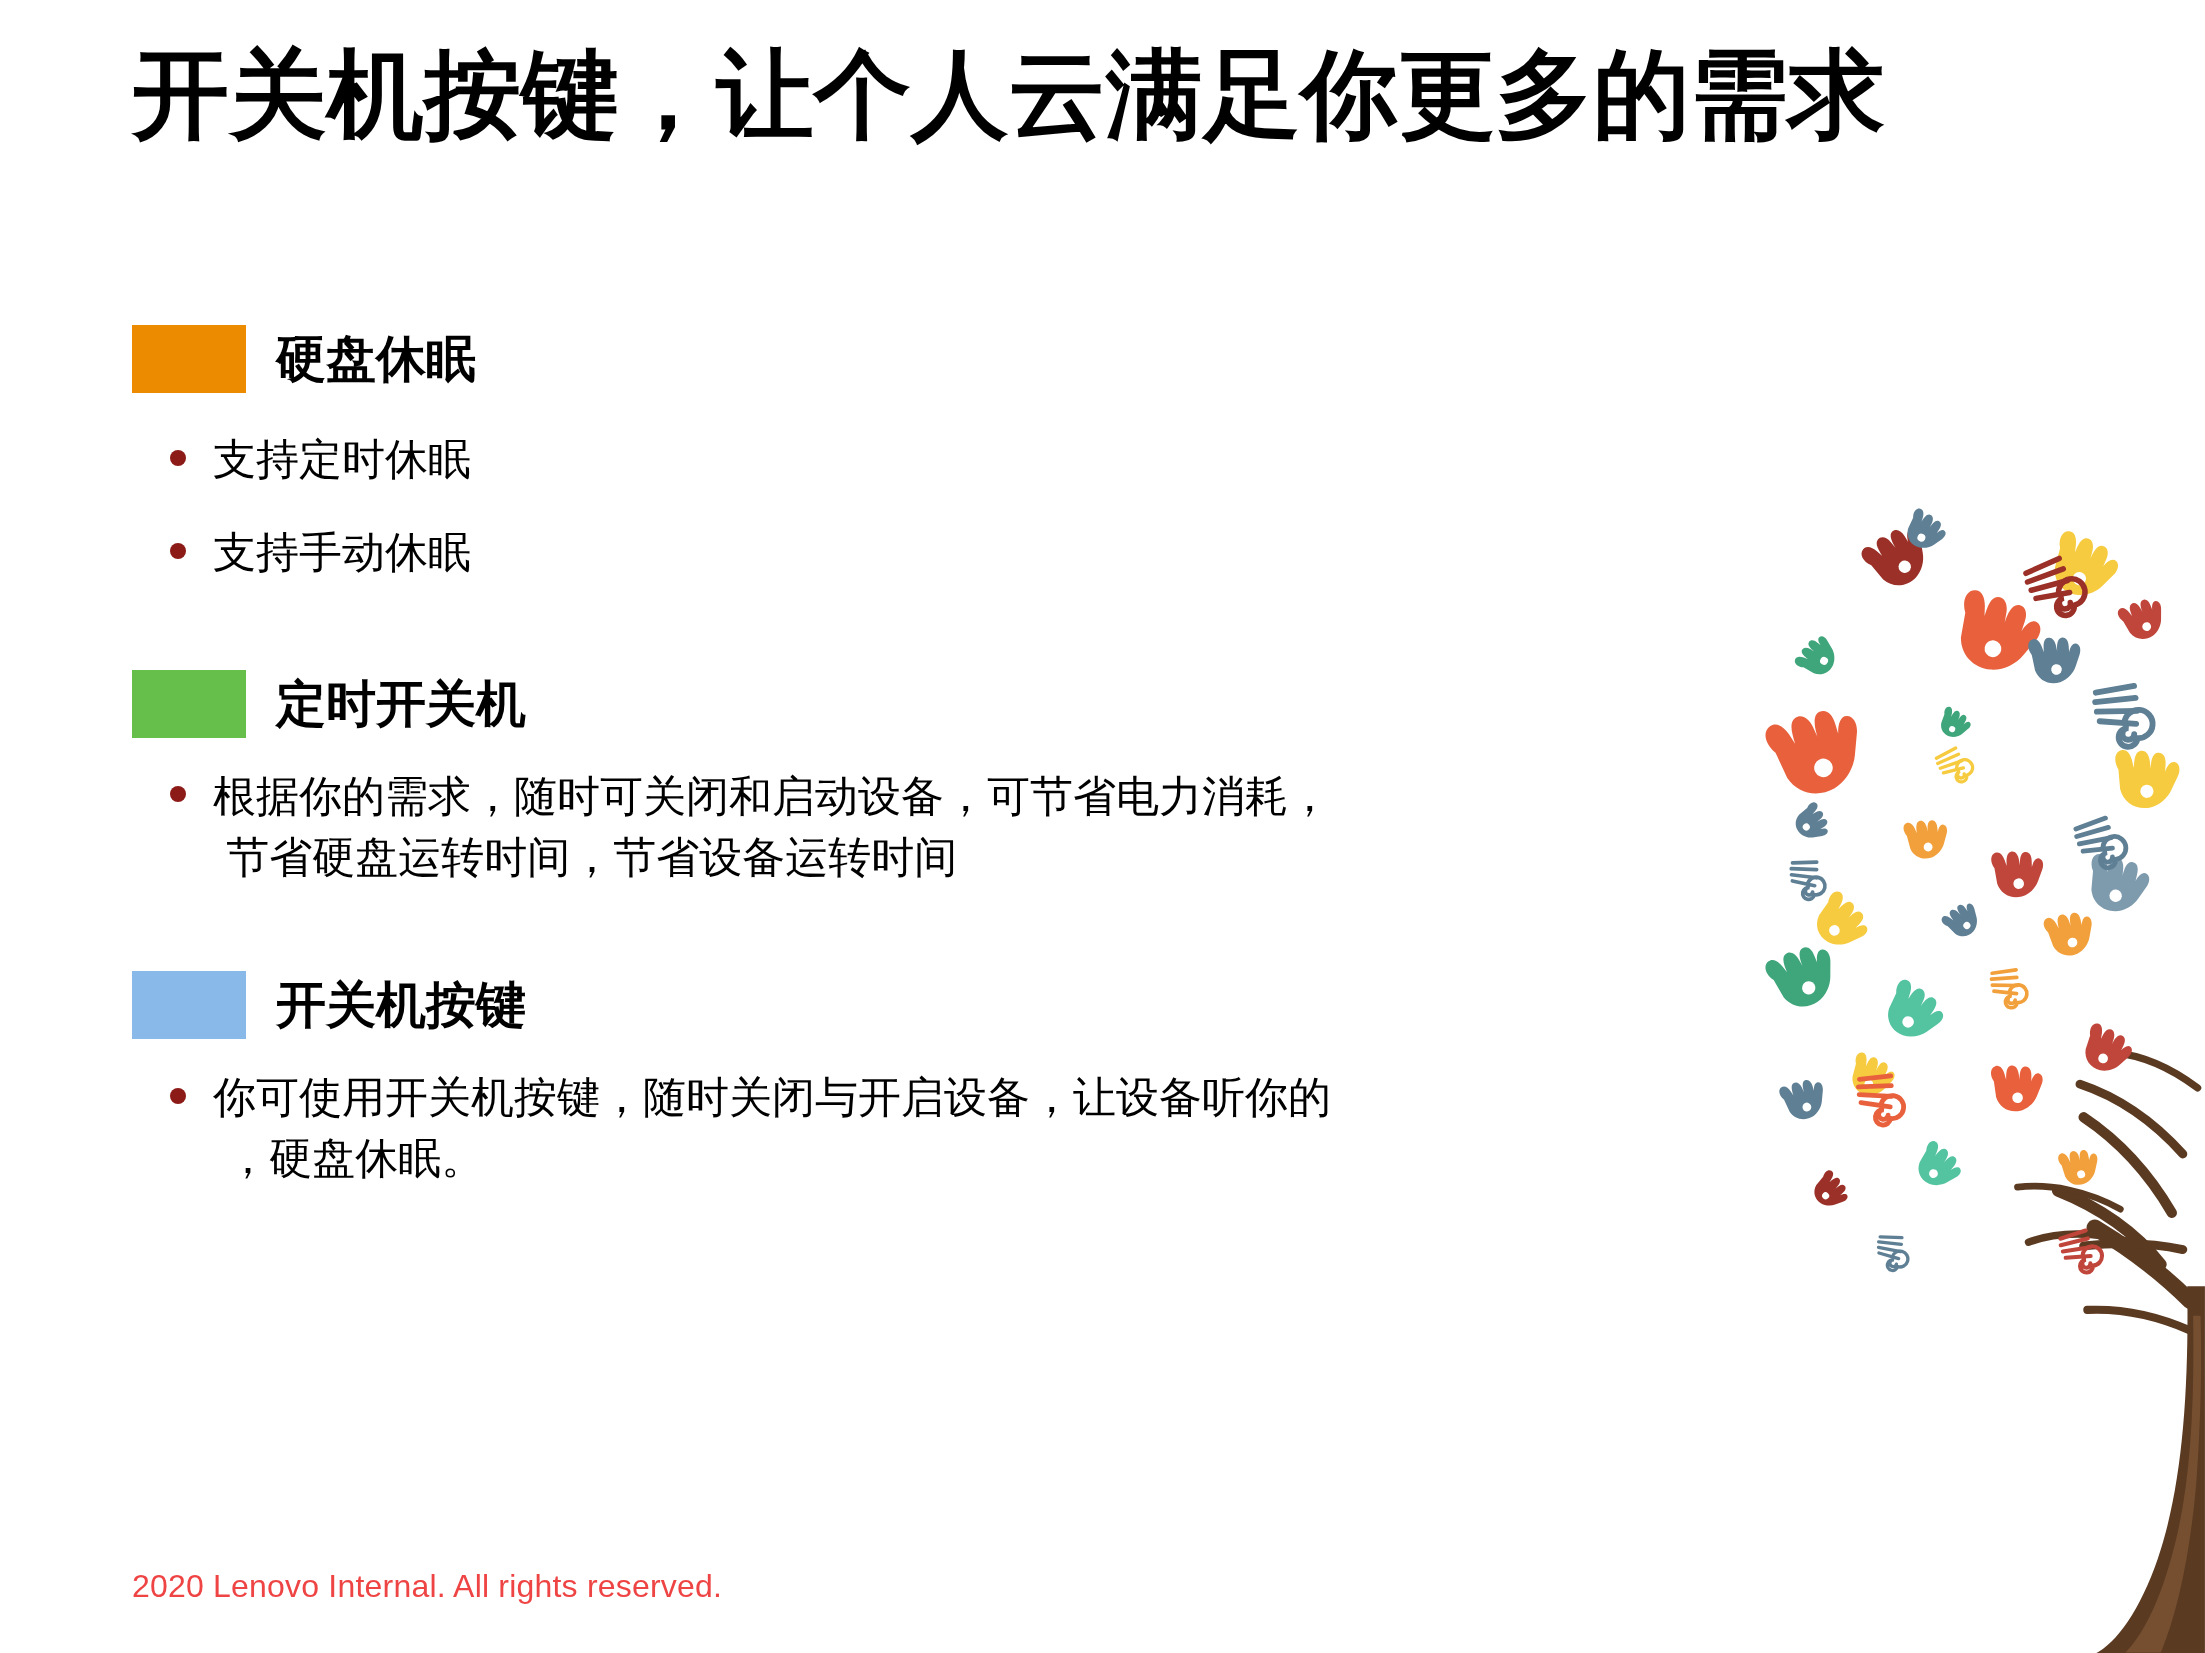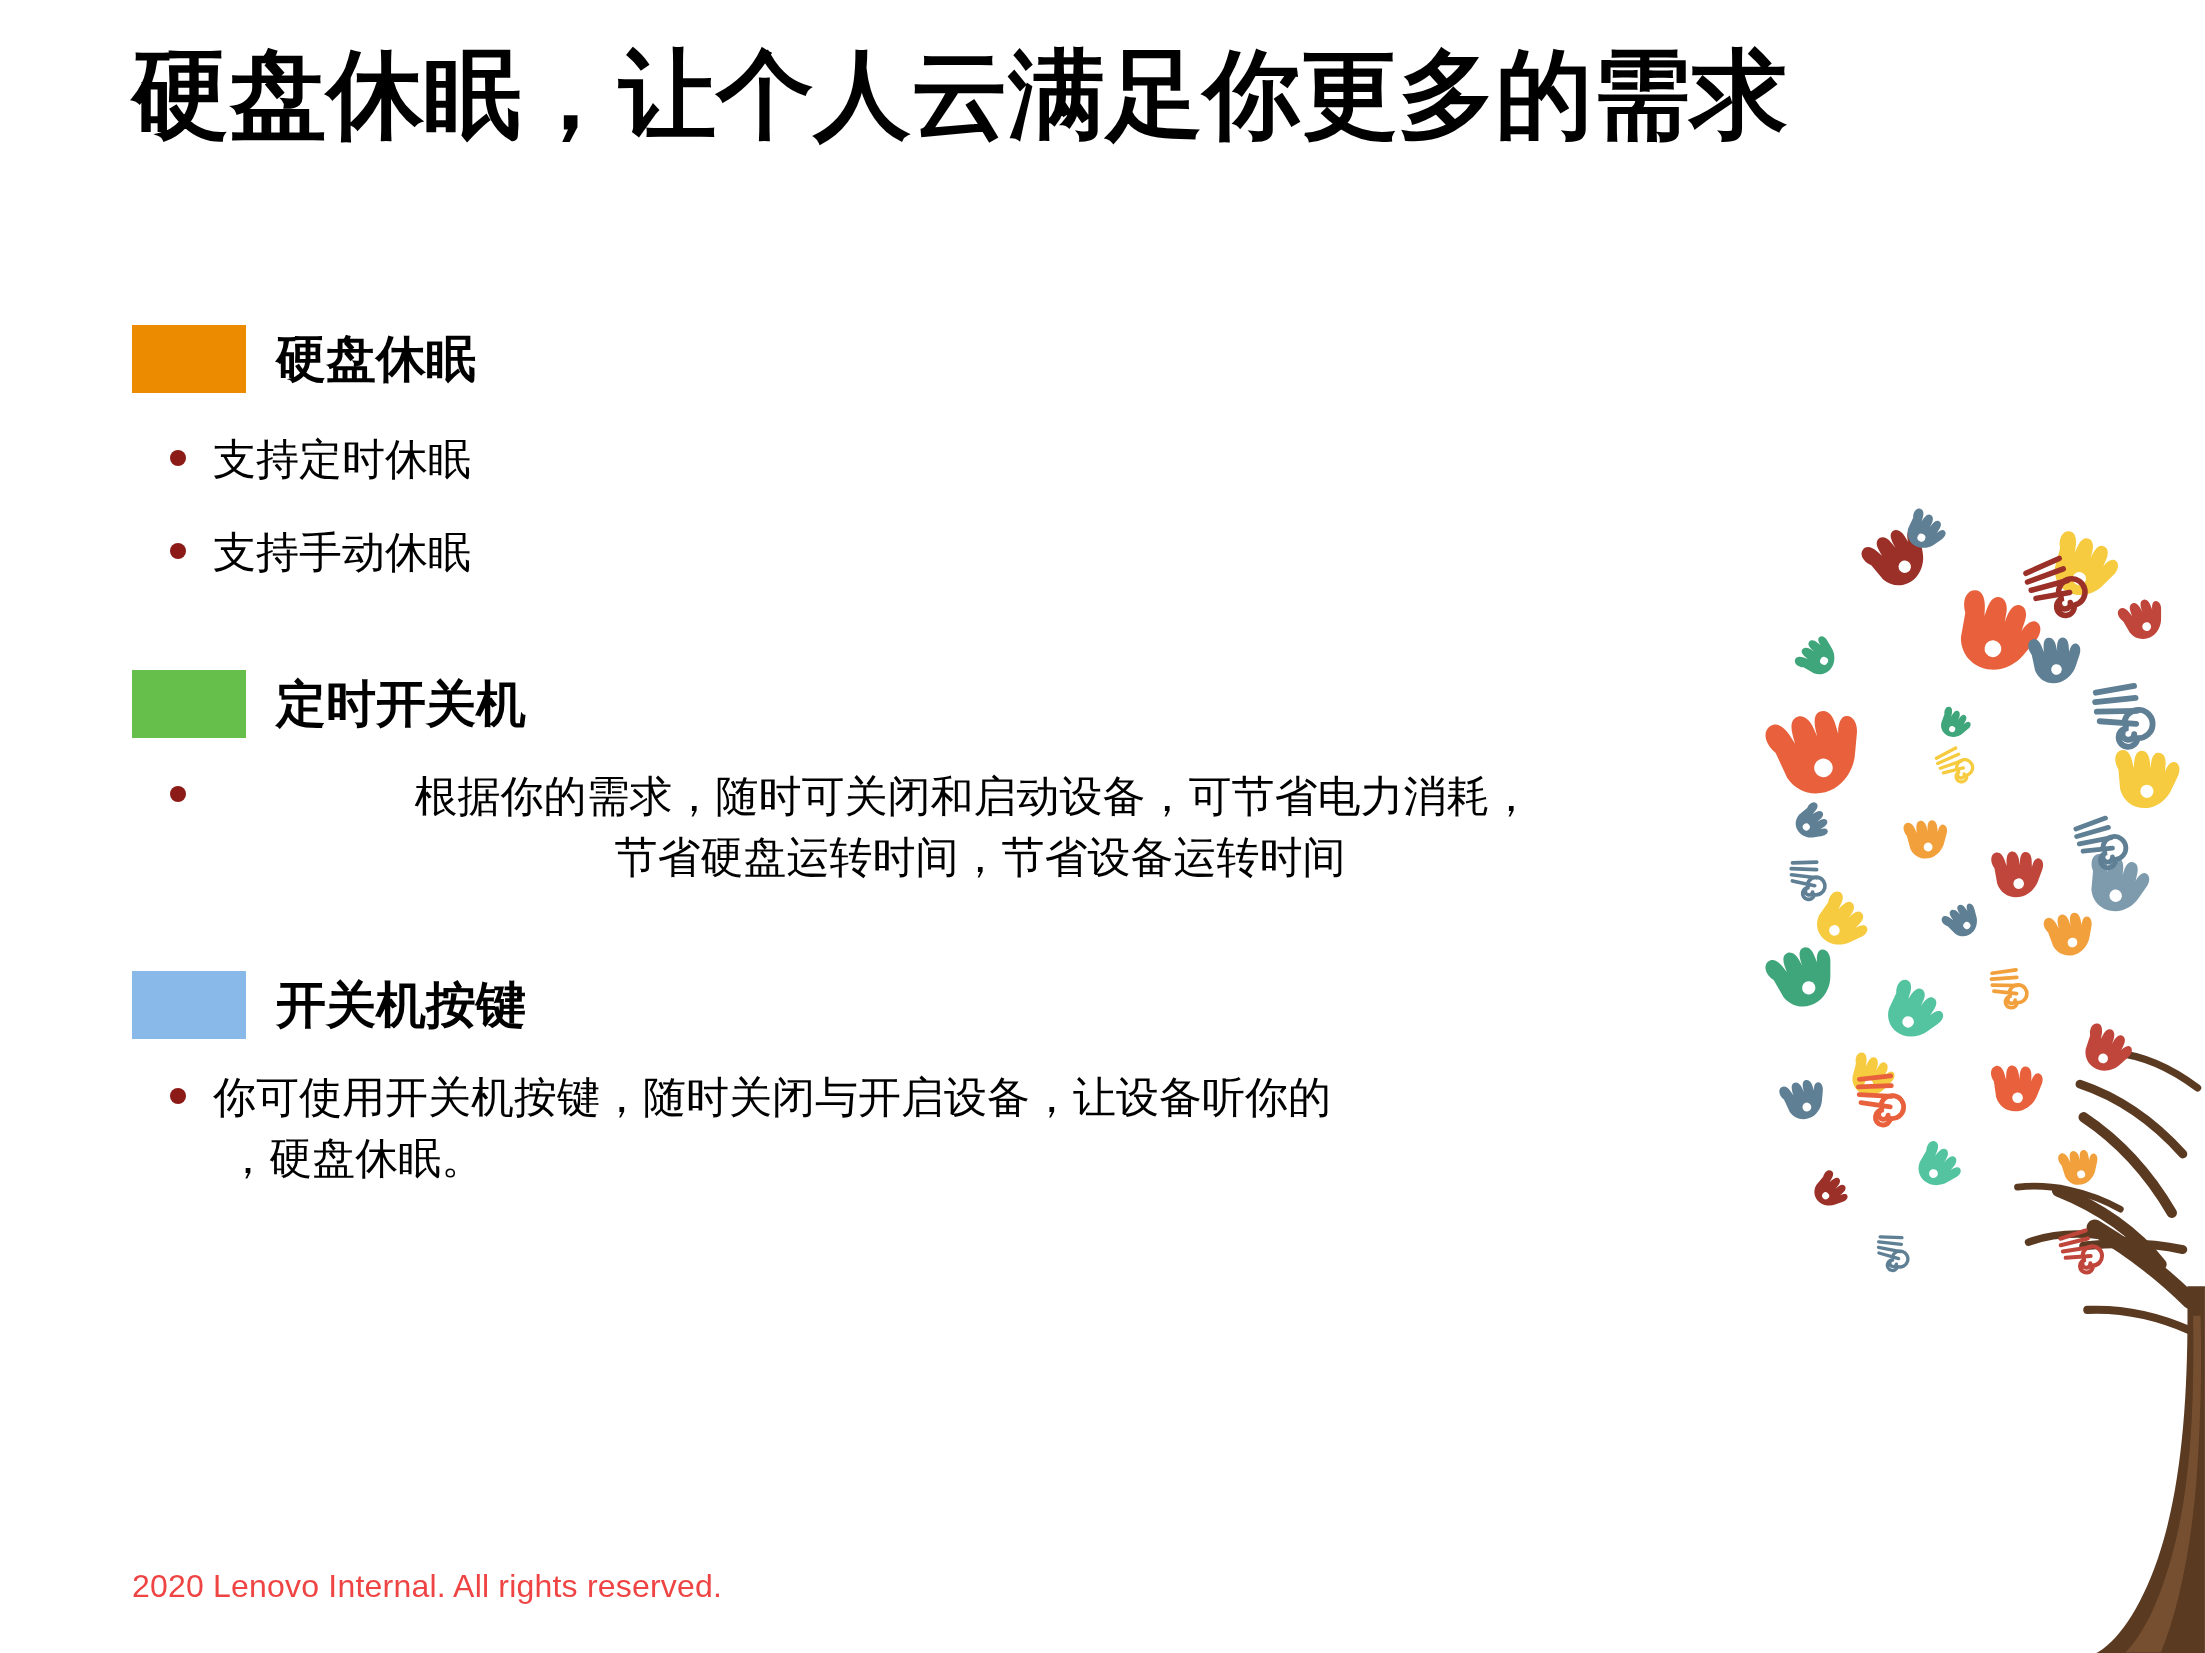--- a/index.html
+++ b/index.html
@@ -92,21 +92,21 @@
     height: 16px;
     border-radius: 50%;
     background: #8C1A17;
   }
   .bullet-item .btext { display: block; }
   .bullet-item .btext-2 { display: block; padding-left: 13.2px; }
 
   
   #block-1 .bullet-list { margin-top: 35px; }
   #block-1 .bullet-item { margin-top: 32px; }
-  #block-2 { margin-top: 85px; text-align: center; }
+  #block-2 { margin-top: 85px; }
   #block-2 .bullet-list { margin-top: 13.2px; }
   #block-3 { margin-top: 82px; }
   #block-3 .bullet-list { margin-top: 13.2px; }
 
   
   #footer {
     position: absolute;
     left: 132px;
     bottom: 49px;
     font-size: 32px;
@@ -123,21 +123,21 @@
     height: 1147px;
     pointer-events: none;
   }
   #hand-tree svg { display: block; width: 100%; height: 100%; }
 </style>
 </head>
 <body>
 
 <div id="slide">
 
-  <div id="slide-title">硬盘休眠，让个人云满足你更多的需求</div>
+  <div id="slide-title">开关机按键，让个人云满足你更多的需求</div>
 
   <div id="hand-tree">
     <svg viewBox="0 0 620 1560" xmlns="http://www.w3.org/2000/svg" aria-hidden="true">
       <defs>
 
         <g id="hnd">
           <path d="M0,18 C-4,10 -2,2 4,1 C9,0 12,5 13,11 L14,18
                    C15,11 16,4 21,3 C26,2 29,7 29,13 L29,20
                    C30,13 32,6 37,6 C42,6 44,11 43,17 L42,24
                    C44,19 48,14 52,16 C56,18 56,24 53,29 L46,41

